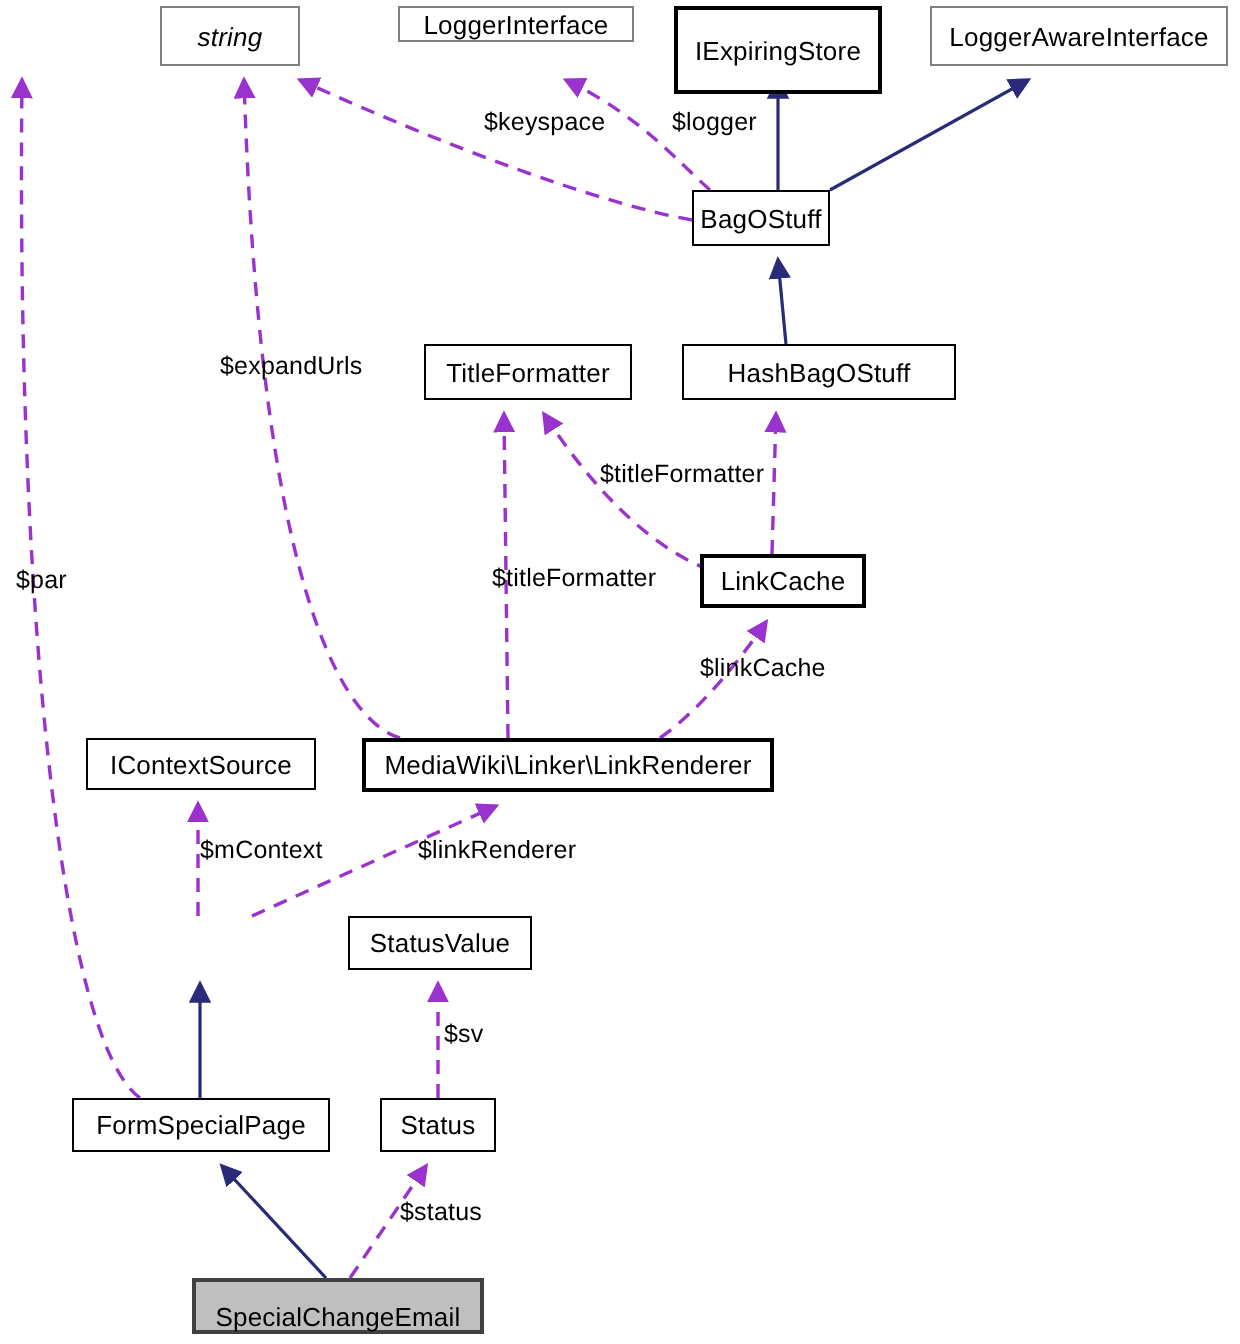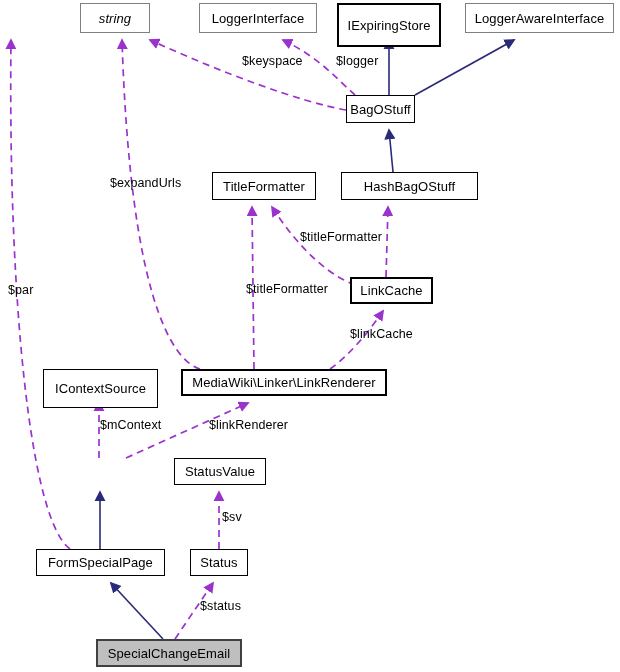--- a/index.html
+++ b/index.html
@@ -87,21 +87,21 @@
       <path d="M 219 549 L 219 492" marker-end="url(#arrow-assoc)"></path>
       <path d="M 70 549 C 30 520 8 300 11 40" marker-end="url(#arrow-assoc)"></path>
       <path d="M 175 639 L 213 583" marker-end="url(#arrow-assoc)"></path>
     </g>
   </svg>
 
   <div class="node thin" style="left:80px;top:3px;width:70px;height:30px;font-style:italic;">
     <span>string</span>
   </div>
 
-  <div class="node thin" style="left:199px;top:3px;width:118px;height:30px;">
+  <div class="node thin" style="left:199px;top:3px;width:118px;height:18px;">
     <span>LoggerInterface</span>
   </div>
 
   <div class="node thick" style="left:337px;top:3px;width:104px;height:44px;">
     <span>IExpiringStore</span>
   </div>
 
   <div class="node thin" style="left:465px;top:3px;width:149px;height:30px;">
     <span>LoggerAwareInterface</span>
   </div>
@@ -115,42 +115,42 @@
   </div>
 
   <div class="node mid" style="left:341px;top:172px;width:137px;height:28px;">
     <span>HashBagOStuff</span>
   </div>
 
   <div class="node thick" style="left:350px;top:277px;width:83px;height:27px;">
     <span>LinkCache</span>
   </div>
 
-  <div class="node mid" style="left:43px;top:369px;width:115px;height:39px;">
+  <div class="node mid" style="left:43px;top:369px;width:115px;height:26px;">
     <span>IContextSource</span>
   </div>
 
   <div class="node thick" style="left:181px;top:369px;width:206px;height:27px;">
     <span>MediaWiki\Linker\LinkRenderer</span>
   </div>
 
 
   <div class="node mid" style="left:174px;top:458px;width:92px;height:27px;">
     <span>StatusValue</span>
   </div>
 
   <div class="node mid" style="left:36px;top:549px;width:129px;height:27px;">
     <span>FormSpecialPage</span>
   </div>
 
   <div class="node mid" style="left:190px;top:549px;width:58px;height:27px;">
     <span>Status</span>
   </div>
 
-  <div class="node current" style="left:96px;top:639px;width:146px;height:28px;">
+  <div class="node current" style="left:96px;top:639px;width:146px;height:28px;align-items:flex-end;">
     <span>SpecialChangeEmail</span>
   </div>
 
   <div class="edge-label" style="left:242px;top:54px;">$keyspace</div>
 
   <div class="edge-label" style="left:336px;top:54px;">$logger</div>
 
   <div class="edge-label" style="left:110px;top:176px;">$expandUrls</div>
 
   <div class="edge-label" style="left:300px;top:230px;">$titleFormatter</div>

